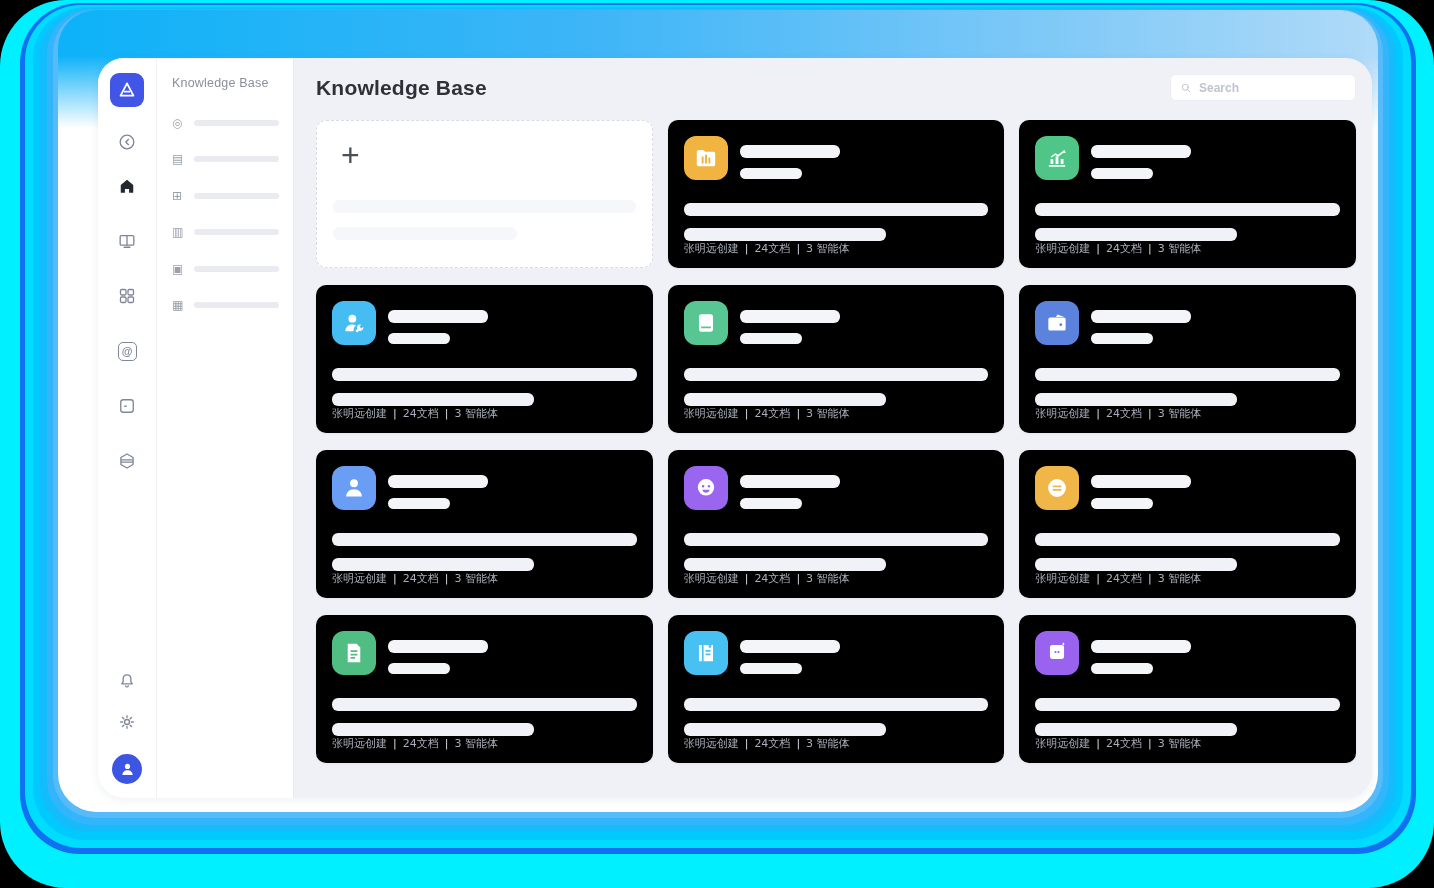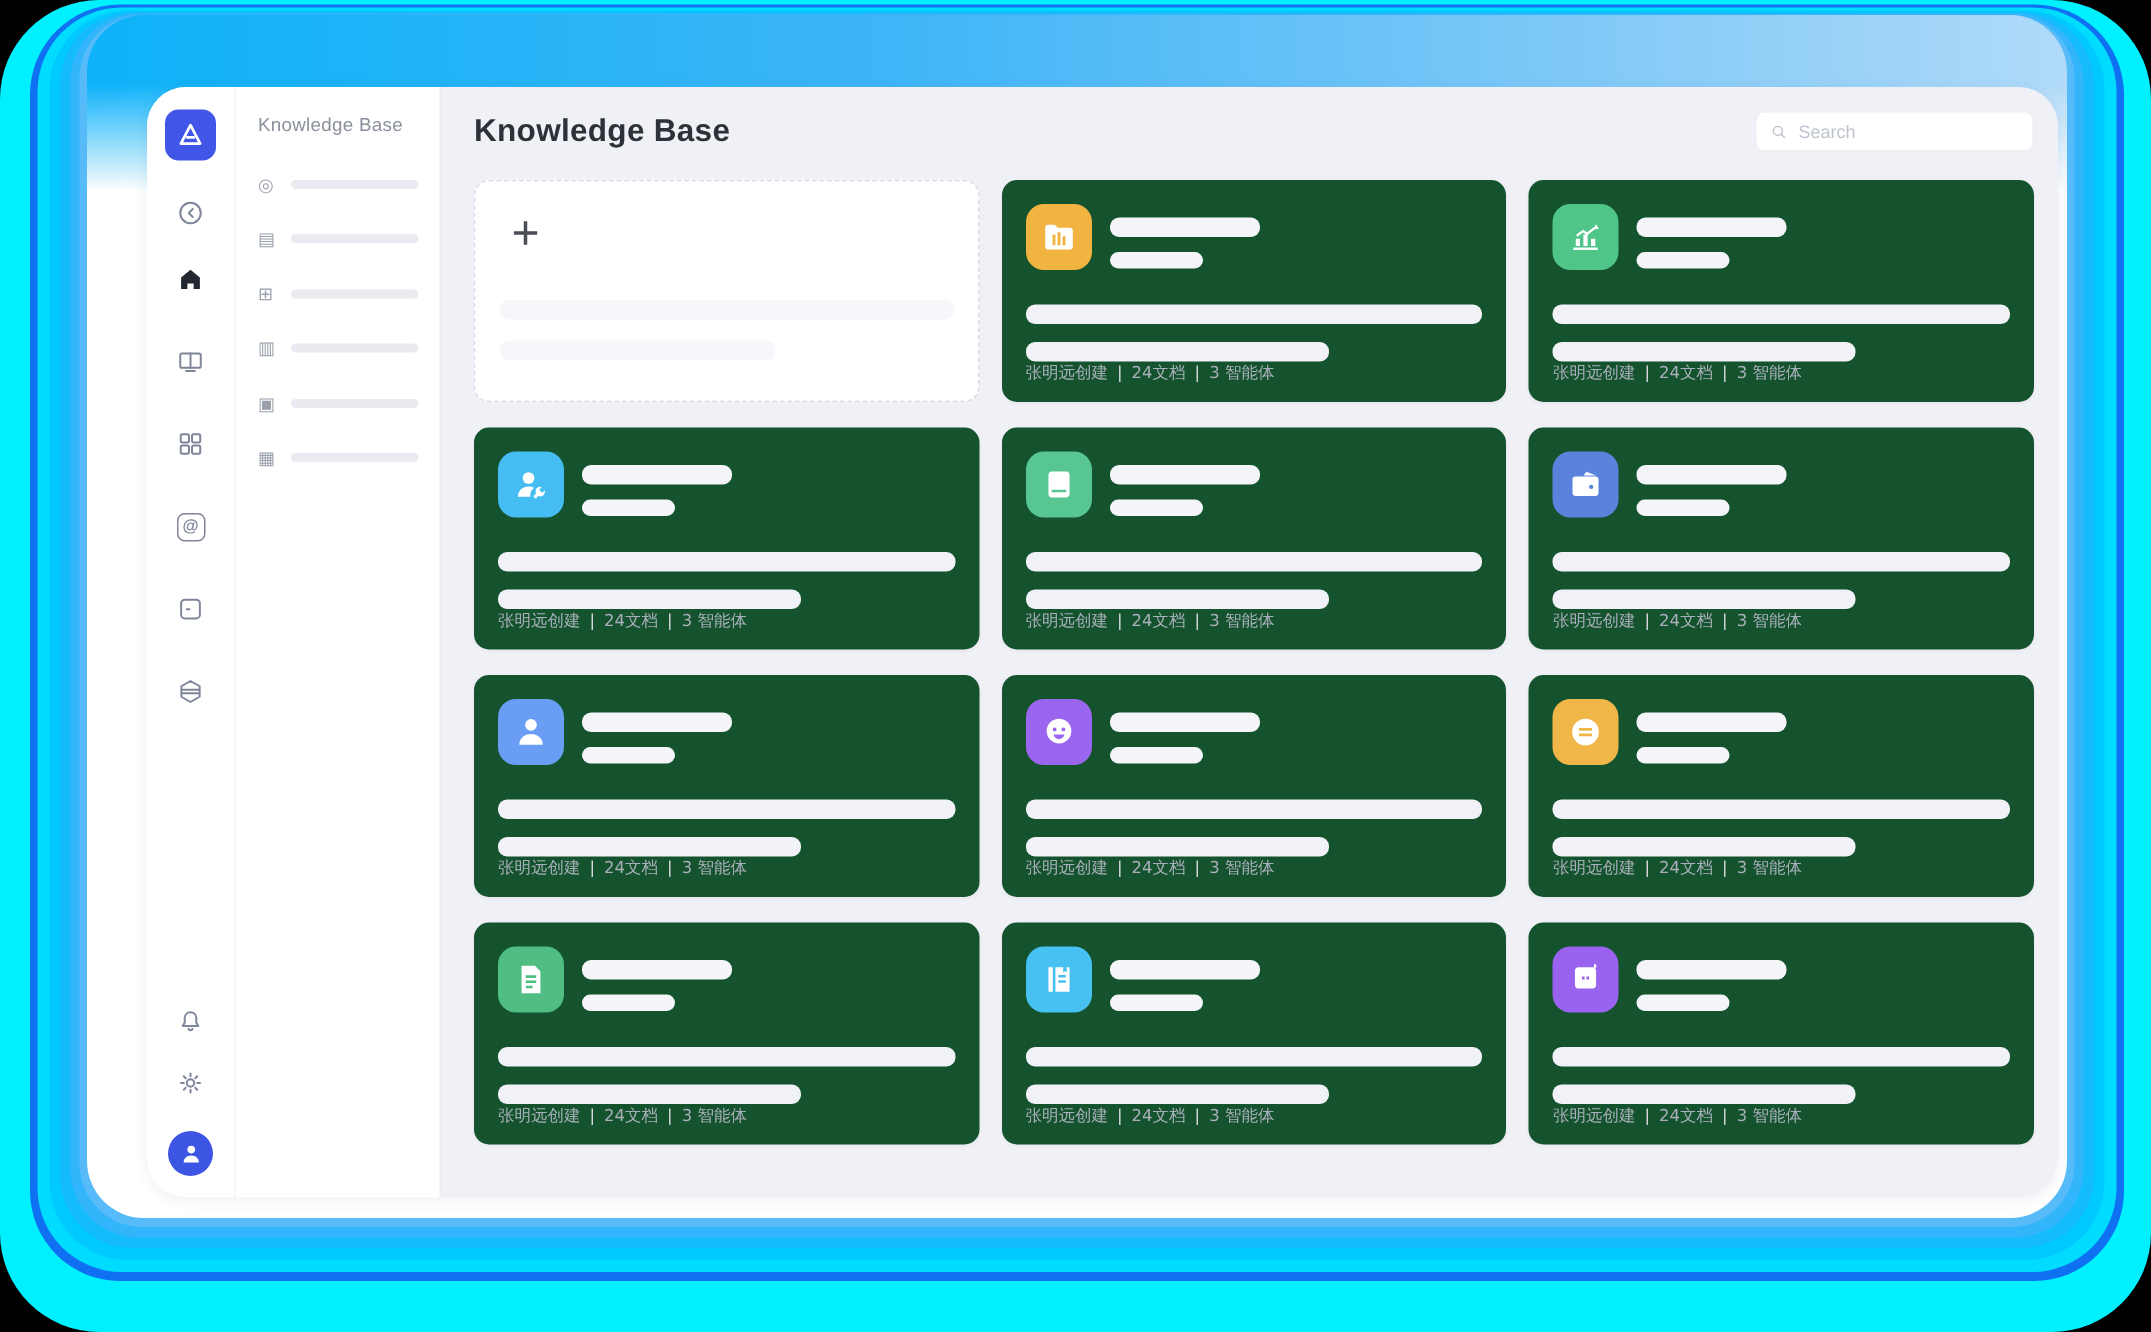--- a/index.html
+++ b/index.html
@@ -56,27 +56,27 @@
   .sb-skel { flex:1; height:6px; border-radius:3px; background:#e9ebf1; }
 
   
   .main { flex:1; display:flex; flex-direction:column; padding:0 16px 0 22px; overflow:hidden; }
   .main-header { height:59px; display:flex; align-items:center; justify-content:space-between; flex:none; }
   .page-title { font-size:21px; font-weight:600; color:#2e3238; letter-spacing:.2px; }
   .search { width:186px; height:27px; background:#fff; border:1px solid #eceef3; border-radius:6px;
     display:flex; align-items:center; padding:0 9px; }
   .search svg { width:12px; height:12px; stroke:#b9bec9; fill:none; stroke-width:1.8; stroke-linecap:round; flex:none; }
   .search input { border:none; outline:none; background:transparent; margin-left:7px; width:100%;
-    font-size:12px; color:#4c1d95; font-family:inherit; }
+    font-size:12px; color:#4c1d95; font-family:inherit;font-weight:bold; }
   .search input::placeholder { color:#bfc4cf; }
 
   .grid { display:grid; grid-template-columns:repeat(3,1fr); grid-auto-rows:148px;
     gap:17px 15px; margin-top:3px; }
 
-  .card { position:relative; background:#14532d; border-radius:10px; padding:16px;
+  .card { position:relative; background:#000000; border-radius:10px; padding:16px;
     box-shadow:0 1px 3px rgba(30,40,70,.05); cursor:pointer; }
   .card-icon { width:44px; height:44px; border-radius:12px; display:flex; align-items:center;
     justify-content:center; position:absolute; left:16px; top:16px; }
   .card-icon svg { width:26px; height:26px; fill:#fff; }
   .skel { background:#f1f2f7; border-radius:6px; position:absolute; }
   .sk-title { left:72px; top:25px; width:100px; height:13px; background:#f4f5f9; }
   .sk-sub   { left:72px; top:48px; width:62px;  height:11px; background:#f4f5f9; }
   .sk-line1 { left:16px; top:83px; right:16px;  height:13px; }
   .sk-line2 { left:16px; top:108px; width:60%;  height:13px; }
   .card-meta { position:absolute; left:16px; bottom:12px; font-size:11px; color:#a9afba;

